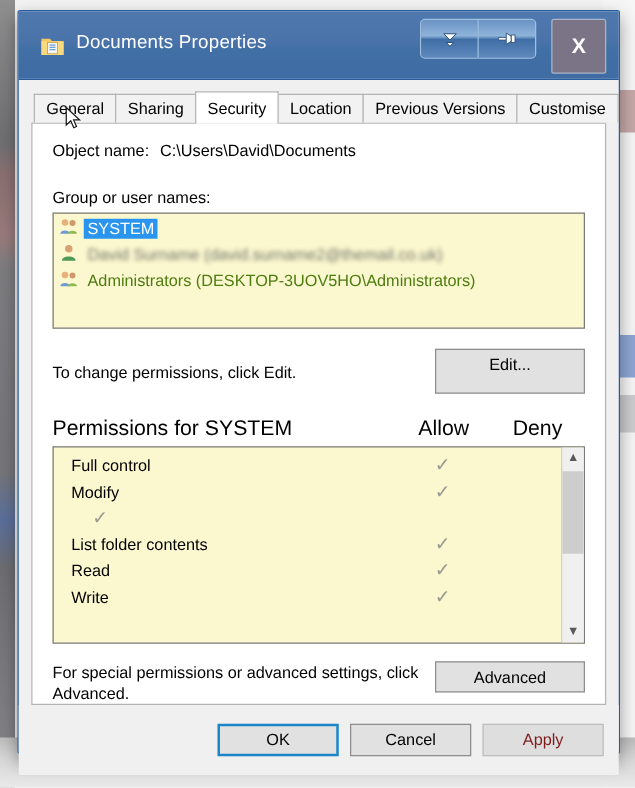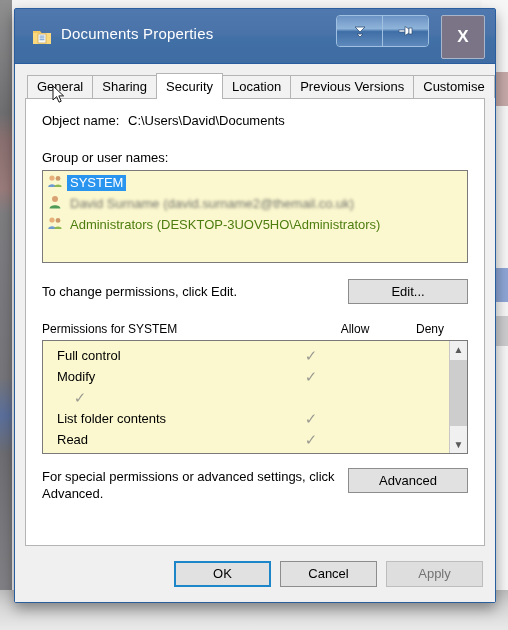--- a/index.html
+++ b/index.html
@@ -245,40 +245,39 @@
     margin-bottom: 18px;
   }
   .btn {
     background: #e1e1e1;
     border: 1px solid #8d8d8d;
     font-size: 13px;
     color: #000;
     text-align: center;
     box-sizing: border-box;
   }
-  #edit-button { width: 120px; height: 25px; line-height: 23px; }
+  #edit-button { width: 120px; height: 36px; line-height: 23px; }
 
   
   #perm-header {
     display: flex;
     align-items: flex-end;
-    font-size: 12px;
+    font-size: 17px;
     margin-bottom: 4px;
   }
   #perm-for { flex: 1; }
   #allow-header { width: 74px; text-align: center; }
   #deny-header  { width: 76px; text-align: center; }
 
   
   #perm-list {
-    height: 114px;
+    height: 158px;
     display: flex;
     overflow: hidden;
     margin-bottom: 14px;
-    gap: 43px;
   }
   #perm-rows { flex: 1; padding-top: 4px; }
   .perm-row {
     display: flex;
     align-items: center;
     height: 21px;
   }
   .perm-name { flex: 1; padding-left: 14px; font-size: 13px; color: #000; }
   .perm-allow { width: 74px; text-align: center; }
   .perm-deny  { width: 58px; text-align: center; }
@@ -344,21 +343,21 @@
     font-size: 13px;
     text-align: center;
     color: #000;
     box-sizing: border-box;
   }
   .footer-btn.default {
     border: 2px solid #1d86c8;
     line-height: 22px;
   }
   .footer-btn.disabled {
-    color: #737373;
+    color: #7f1d1d;
     background: #dedede;
     border-color: #bdbdbd;
   }
 
   
   #cursor {
     position: absolute;
     left: 52px;
     top: 85px;
     width: 14px;

